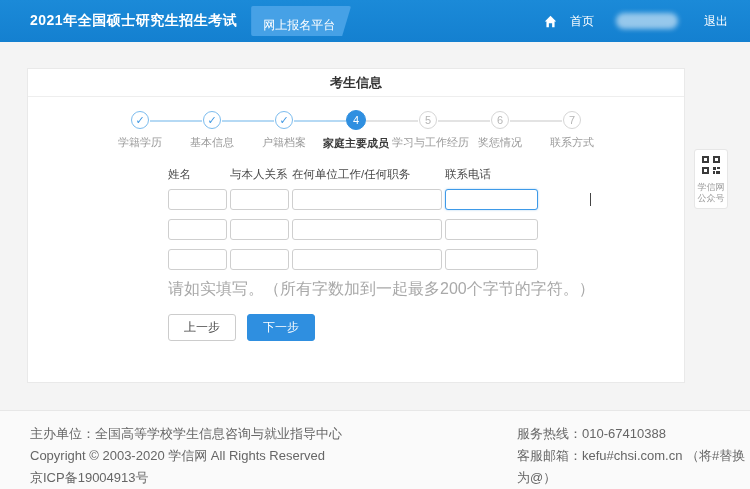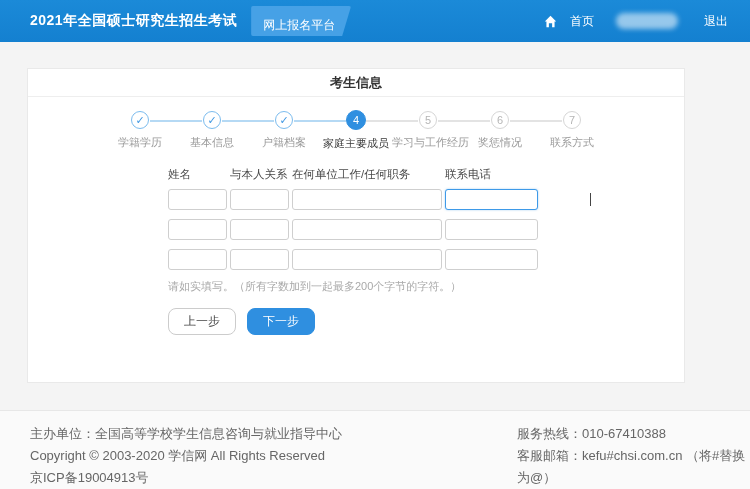--- a/index.html
+++ b/index.html
@@ -62,21 +62,21 @@
   }
   .step.done .step-circle { border:1px solid #7cbcee; color:#3f97e2; }
   .step.active .step-circle { background:#2f8fe0; border:1px solid #2f8fe0; color:#fff; width:20px; height:20px; margin-top:-1px; }
   .step.todo .step-circle { border:1px solid #d6d6d6; color:#b5b5b5; }
   .step-line {
     position:absolute; top:9px; left:-26px; width:52px; height:2px; z-index:1;
   }
   .step-line.blue { background:#b5d9f4; }
   .step-line.grey { background:#e3e3e3; }
   .step-label { margin-top:6px; font-size:11px; color:#9a9a9a; white-space:nowrap; }
-  .step.active .step-label { color:#3a3a3a; font-weight:normal;text-align:center; }
+  .step.active .step-label { color:#3a3a3a; font-weight:bold;text-align:center; }
 
   
   .notice {
     margin:12px 13px 0 13px; height:26px; line-height:24px;
     background:#fdf6e2; border:1px solid #f3e0ab; border-radius:3px;
     font-size:11.5px; color:#5e5e5e; padding-left:12px; white-space:nowrap;
   }
   .notice a { color:#3a8edb; text-decoration:none; cursor:pointer; }
   .notice .lnk2 { margin-left:5px; }
 
@@ -100,25 +100,25 @@
   .in4 { width:93px; }
   .form-row input.focused {
     border:1px solid #3e9ae8;
     box-shadow:0 0 2px rgba(62,154,232,.5);
     caret-color:#333;
   }
   .caret-wrap { position:relative; }
   .caret {
     position:absolute; left:145px; top:4px; width:1px; height:13px; background:#444;
   }
-  .form-note { font-size:11px; color:#a9a9a9; margin-top:8px; }
+  .form-note { font-size:16px; color:#a9a9a9; margin-top:8px; }
 
   .btn-row { margin:14px 0 0 140px; display:flex; }
   .btn {
-    font-size:12px; border-radius:8px; padding:6px 15px; cursor:pointer;
+    font-size:12px; border-radius:3px; padding:6px 15px; cursor:pointer;
     line-height:13px;
   }
   .btn-prev { background:#fff; border:1px solid #ccc; color:#444; }
   .btn-next { background:#2f8fe0; border:1px solid #2f8fe0; color:#fff; margin-left:11px; }
 
   
   .float-widgets { position:absolute; left:694px; top:149px; width:34px; }
   .fw-card {
     background:#fff; border:1px solid #e6e6e6; border-radius:3px;
     padding:5px 2px 4px 2px; text-align:center; margin-bottom:7px; cursor:pointer;
@@ -226,20 +226,40 @@
     <div class="form-note">请如实填写。（所有字数加到一起最多200个字节的字符。）</div>
   </div>
 
   <div class="btn-row">
     <button class="btn btn-prev">上一步</button>
     <button class="btn btn-next">下一步</button>
   </div>
 </div>
 
 <div class="float-widgets">
+  <div class="fw-card">
+    <svg width="20" height="20" viewBox="0 0 20 20">
+      <g fill="#3a3a3a">
+        <rect x="1" y="1" width="7" height="7"></rect>
+          <rect x="3" y="3" width="3" height="3" fill="#fff"></rect>
+        <rect x="12" y="1" width="7" height="7"></rect>
+          <rect x="14" y="3" width="3" height="3" fill="#fff"></rect>
+        <rect x="1" y="12" width="7" height="7"></rect>
+          <rect x="3" y="14" width="3" height="3" fill="#fff"></rect>
+        <rect x="12" y="12" width="3" height="3"></rect>
+          <rect x="16" y="12" width="3" height="2"></rect>
+        <rect x="12" y="16" width="2" height="3"></rect>
+          <rect x="15" y="16" width="4" height="3"></rect>
+      </g>
+    </svg>
+    <div class="fw-label">
+      <div>学信网</div>
+      <div>公众号</div>
+    </div>
+  </div>
 </div>
 
 <div class="footer">
   <div class="footer-left">
     <div>主办单位：全国高等学校学生信息咨询与就业指导中心</div>
     <div>Copyright © 2003-2020 学信网 All Rights Reserved</div>
     <div>京ICP备19004913号</div>
   </div>
   <div class="footer-right">
     <div>服务热线：010-67410388</div>

